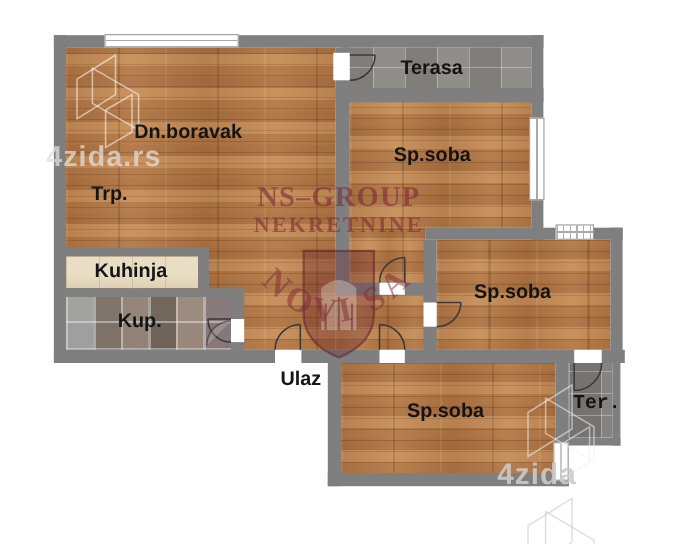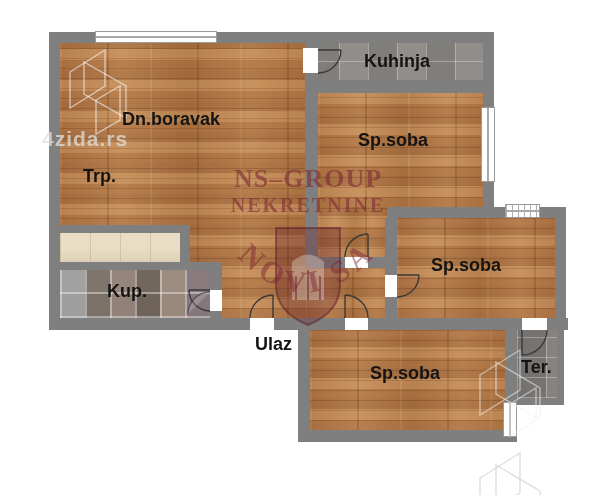--- a/index.html
+++ b/index.html
@@ -40,21 +40,21 @@
   .gap{position:absolute;background:#ffffff;z-index:4;}
   .window{position:absolute;background:#ffffff;border:1px solid #9a9a9a;z-index:5;box-sizing:border-box;}
   .win-h{background-image:linear-gradient(0deg, rgba(0,0,0,0) 44%, #a8a8a8 44%, #a8a8a8 56%, rgba(0,0,0,0) 56%);}
   .win-v{background-image:linear-gradient(90deg, rgba(0,0,0,0) 44%, #a8a8a8 44%, #a8a8a8 56%, rgba(0,0,0,0) 56%);}
   .win-hatch{background-image:repeating-linear-gradient(90deg, #b0b0b0 0 1px, rgba(0,0,0,0) 1px 6px),
              linear-gradient(0deg, rgba(0,0,0,0) 44%, #a8a8a8 44%, #a8a8a8 56%, rgba(0,0,0,0) 56%);}
   #arc-layer{position:absolute;left:0;top:0;z-index:6;pointer-events:none;}
   .room-label{position:absolute;z-index:8;font-weight:bold;font-size:18px;color:#141414;
               white-space:nowrap;letter-spacing:0px;}
   .wm{position:absolute;z-index:7;white-space:nowrap;pointer-events:none;}
-  .wm-brand{font-weight:bold;font-size:21px;color:rgba(226,223,219,0.75);letter-spacing:1px;}
+  .wm-brand{font-weight:bold;font-size:26px;color:rgba(226,223,219,0.75);letter-spacing:1px;}
   .wm-brand-b{font-weight:bold;font-size:27px;color:rgba(205,202,199,0.9);letter-spacing:1px;}
   .wm-agency1{font-family:"Liberation Serif", serif;font-weight:bold;font-size:26px;
               color:rgba(125,40,54,0.60);letter-spacing:1px;}
   .wm-agency2{font-family:"Liberation Serif", serif;font-weight:bold;font-size:20px;
               color:rgba(125,40,54,0.58);letter-spacing:2px;}
 </style>
 </head>
 <body>
 
 <div id="plan">
@@ -139,25 +139,27 @@
     <defs>
         <path id="citypath" d="M233 252 Q305 335 382 248"></path>
       </defs>
     <text font-family="Liberation Serif, serif" font-weight="bold" font-size="31" fill="rgba(125,40,54,0.5)" letter-spacing="5">
       <textPath href="#citypath" startOffset="6">NOVI SAD</textPath>
     </text>
   </svg>
 
   <div class="room-label" style="left:122px;top:109px;">Dn.boravak</div>
   <div class="room-label" style="left:83px;top:166px;">Trp.</div>
+  <div class="room-label" style="left:86px;top:236px;">Kuhinja</div>
   <div class="room-label" style="left:107px;top:281px;">Kup.</div>
   <div class="room-label" style="left:239px;top:334px;margin-left:16px;">Ulaz</div>
-  <div class="room-label" style="left:364px;top:51px;">Kuhinja</div>
+  <div class="room-label" style="left:364px;top:51px;">Terasa</div>
   <div class="room-label" style="left:358px;top:130px;">Sp.soba</div>
   <div class="room-label" style="left:431px;top:255px;">Sp.soba</div>
   <div class="room-label" style="left:370px;top:363px;">Sp.soba</div>
-  <div class="room-label" style="left:521px;top:357px;">Ter.</div>
+  <div class="room-label" style="left:521px;top:357px;font-family:Liberation Mono, monospace;">Ter.</div>
 
   <div class="wm wm-brand" style="left:42px;top:127px;">4zida.rs</div>
   <div class="wm wm-agency2" style="left:222px;top:194px;width:172px;text-align:center;">NEKRETNINE</div>
   <div class="wm wm-agency1" style="left:227px;top:164px;width:162px;text-align:center;">NS–GROUP</div>
+  <div class="wm wm-brand-b" style="left:452px;top:416px;">4zida</div>
 
 </div>
 
 </body></html>

